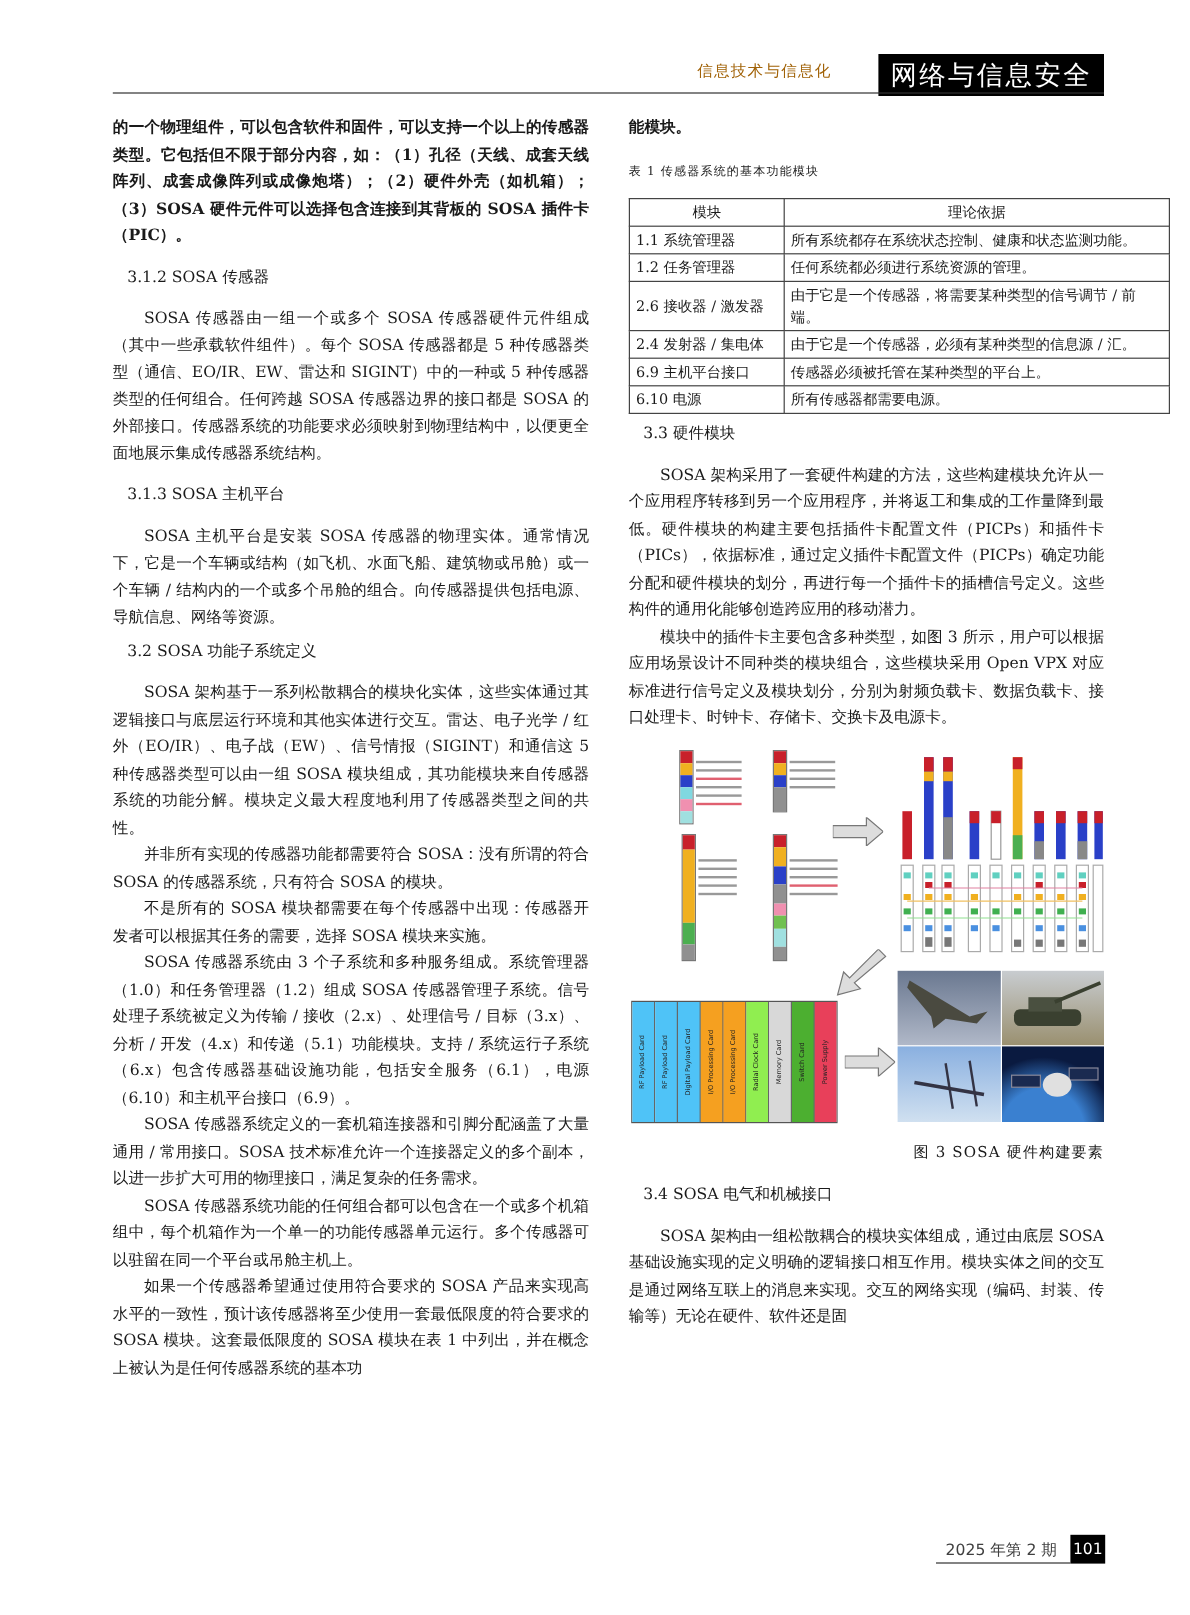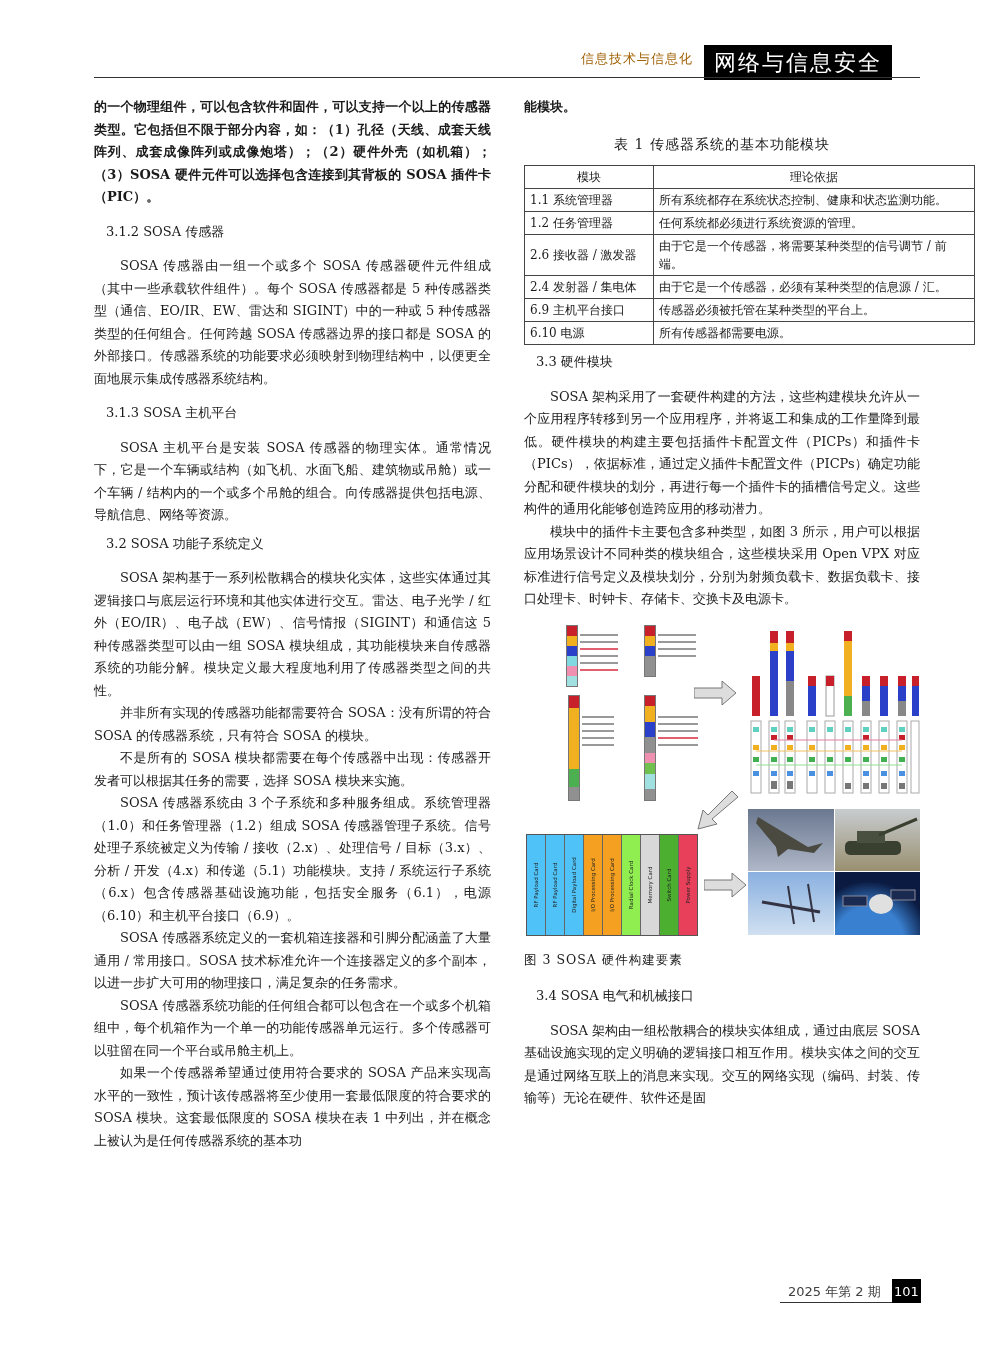--- a/index.html
+++ b/index.html
@@ -1,38 +1,38 @@
 <!DOCTYPE html>
 <html><head>
 <meta charset="utf-8">
 <style>
   html, body { margin: 0; padding: 0; background: #ffffff; }
   body { width: 992px; height: 1346px; position: relative; overflow: hidden;
          font-family: "DejaVu Serif", "Liberation Serif", serif; color: #1a1a1a; }
   .header-rule { position: absolute; left: 94px; top: 77px; width: 826px; height: 1px; background: #333; }
   .header-left { position: absolute; left: 581px; top: 50px; font-family: "DejaVu Sans", sans-serif;
                  font-size: 13px; letter-spacing: 1px; color: #a16207; text-align: right; }
-  .header-box { position: absolute; left: 704px; top: 45px; width: 188px; height: 35px; background: #000;
+  .header-box { position: absolute; left: 732px; top: 45px; width: 188px; height: 35px; background: #000;
                 color: #fff; font-family: "DejaVu Sans", sans-serif; font-size: 22px; letter-spacing: 2px;
                 display: flex; align-items: center; justify-content: center; }
   .col { position: absolute; top: 96px; font-size: 13px; line-height: 22.5px; text-align: justify; }
   .col.left { left: 94px; width: 397px; }
   .col.right { left: 524px; width: 396px; }
   .col p { margin: 0; text-indent: 2em; }
   .col p.noindent { text-indent: 0; font-weight: bold; }
   .col h3 { margin: 12px; font-size: 13px; font-weight: normal; }
   .col h3.gap { margin-top: 6px; }
   .col p.gapb { margin-bottom: 2px; }
-  .caption { text-align: center; font-size: 14px; letter-spacing: 1px; margin: 14px 0 10px; }
+  .caption { font-size: 10px; letter-spacing: 1px; margin: 14px 0 10px; }
   table.t1 { border-collapse: collapse; width: 451px; font-size: 12px; line-height: 18px; border: 1.5px solid #222; }
   table.t1 th, table.t1 td { border: 1px solid #444; padding: 2px 5px; vertical-align: middle; text-align: left; }
   table.t1 th { font-weight: normal; text-align: center; }
   table.t1 td.c1 { width: 118px; }
   .figure { position: relative; width: 396px; height: 320px; margin-top: 10px; }
-  .fig-caption { text-align: left; font-size: 12.5px; letter-spacing: 1px; margin: 8px 0 14px; }
+  .fig-caption { text-align: right; font-size: 12.5px; letter-spacing: 1px; margin: 8px 0 14px; }
   .stack { position: absolute; display: flex; flex-direction: column; border: 1px solid #777; }
   .stack div { flex: 1; }
   .label-lines { position: absolute; }
   .label-lines span { display: block; height: 2px; background: #999; margin: 5px 0; }
   .arrow { position: absolute; }
   .cards { position: absolute; left: 2px; top: 213px; width: 170px; height: 100px; display: flex;
            border: 1px solid #555; }
   .card { flex: 1; border-right: 1px solid #666; position: relative; }
   .card:last-child { border-right: none; }
   .card span { position: absolute; left: 50%; top: 50%; transform: translate(-50%,-50%) rotate(-90deg);

